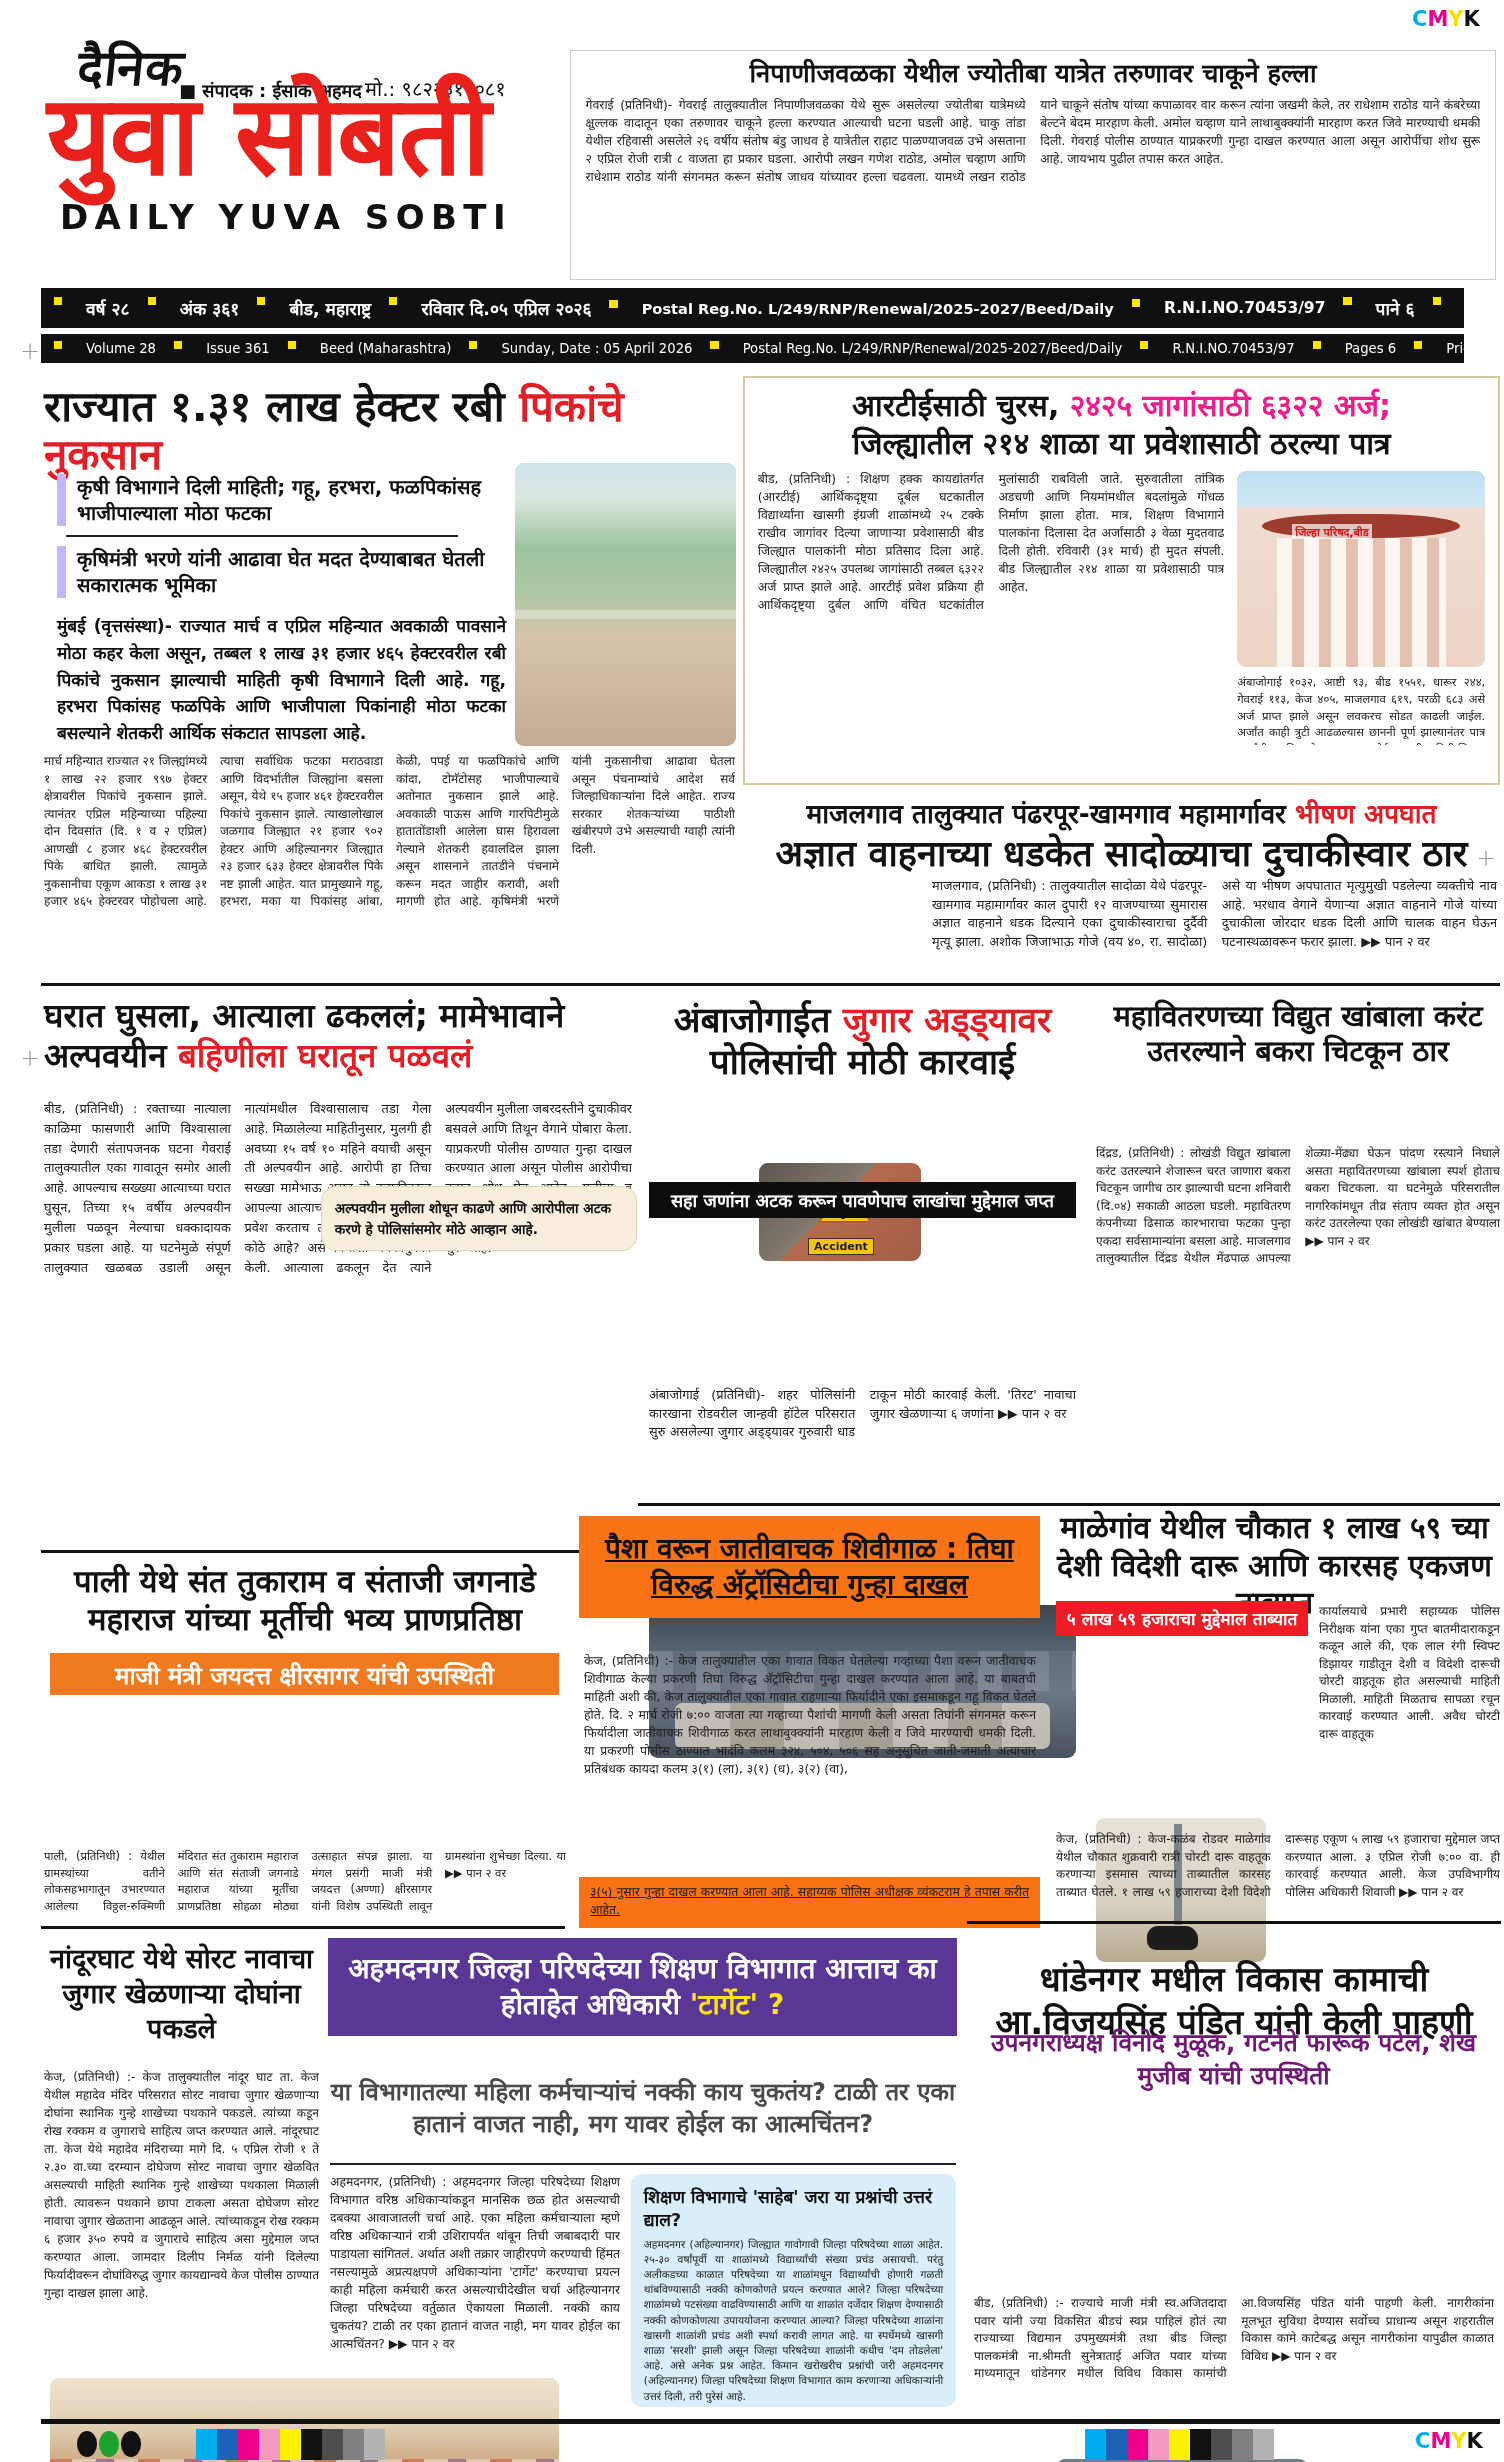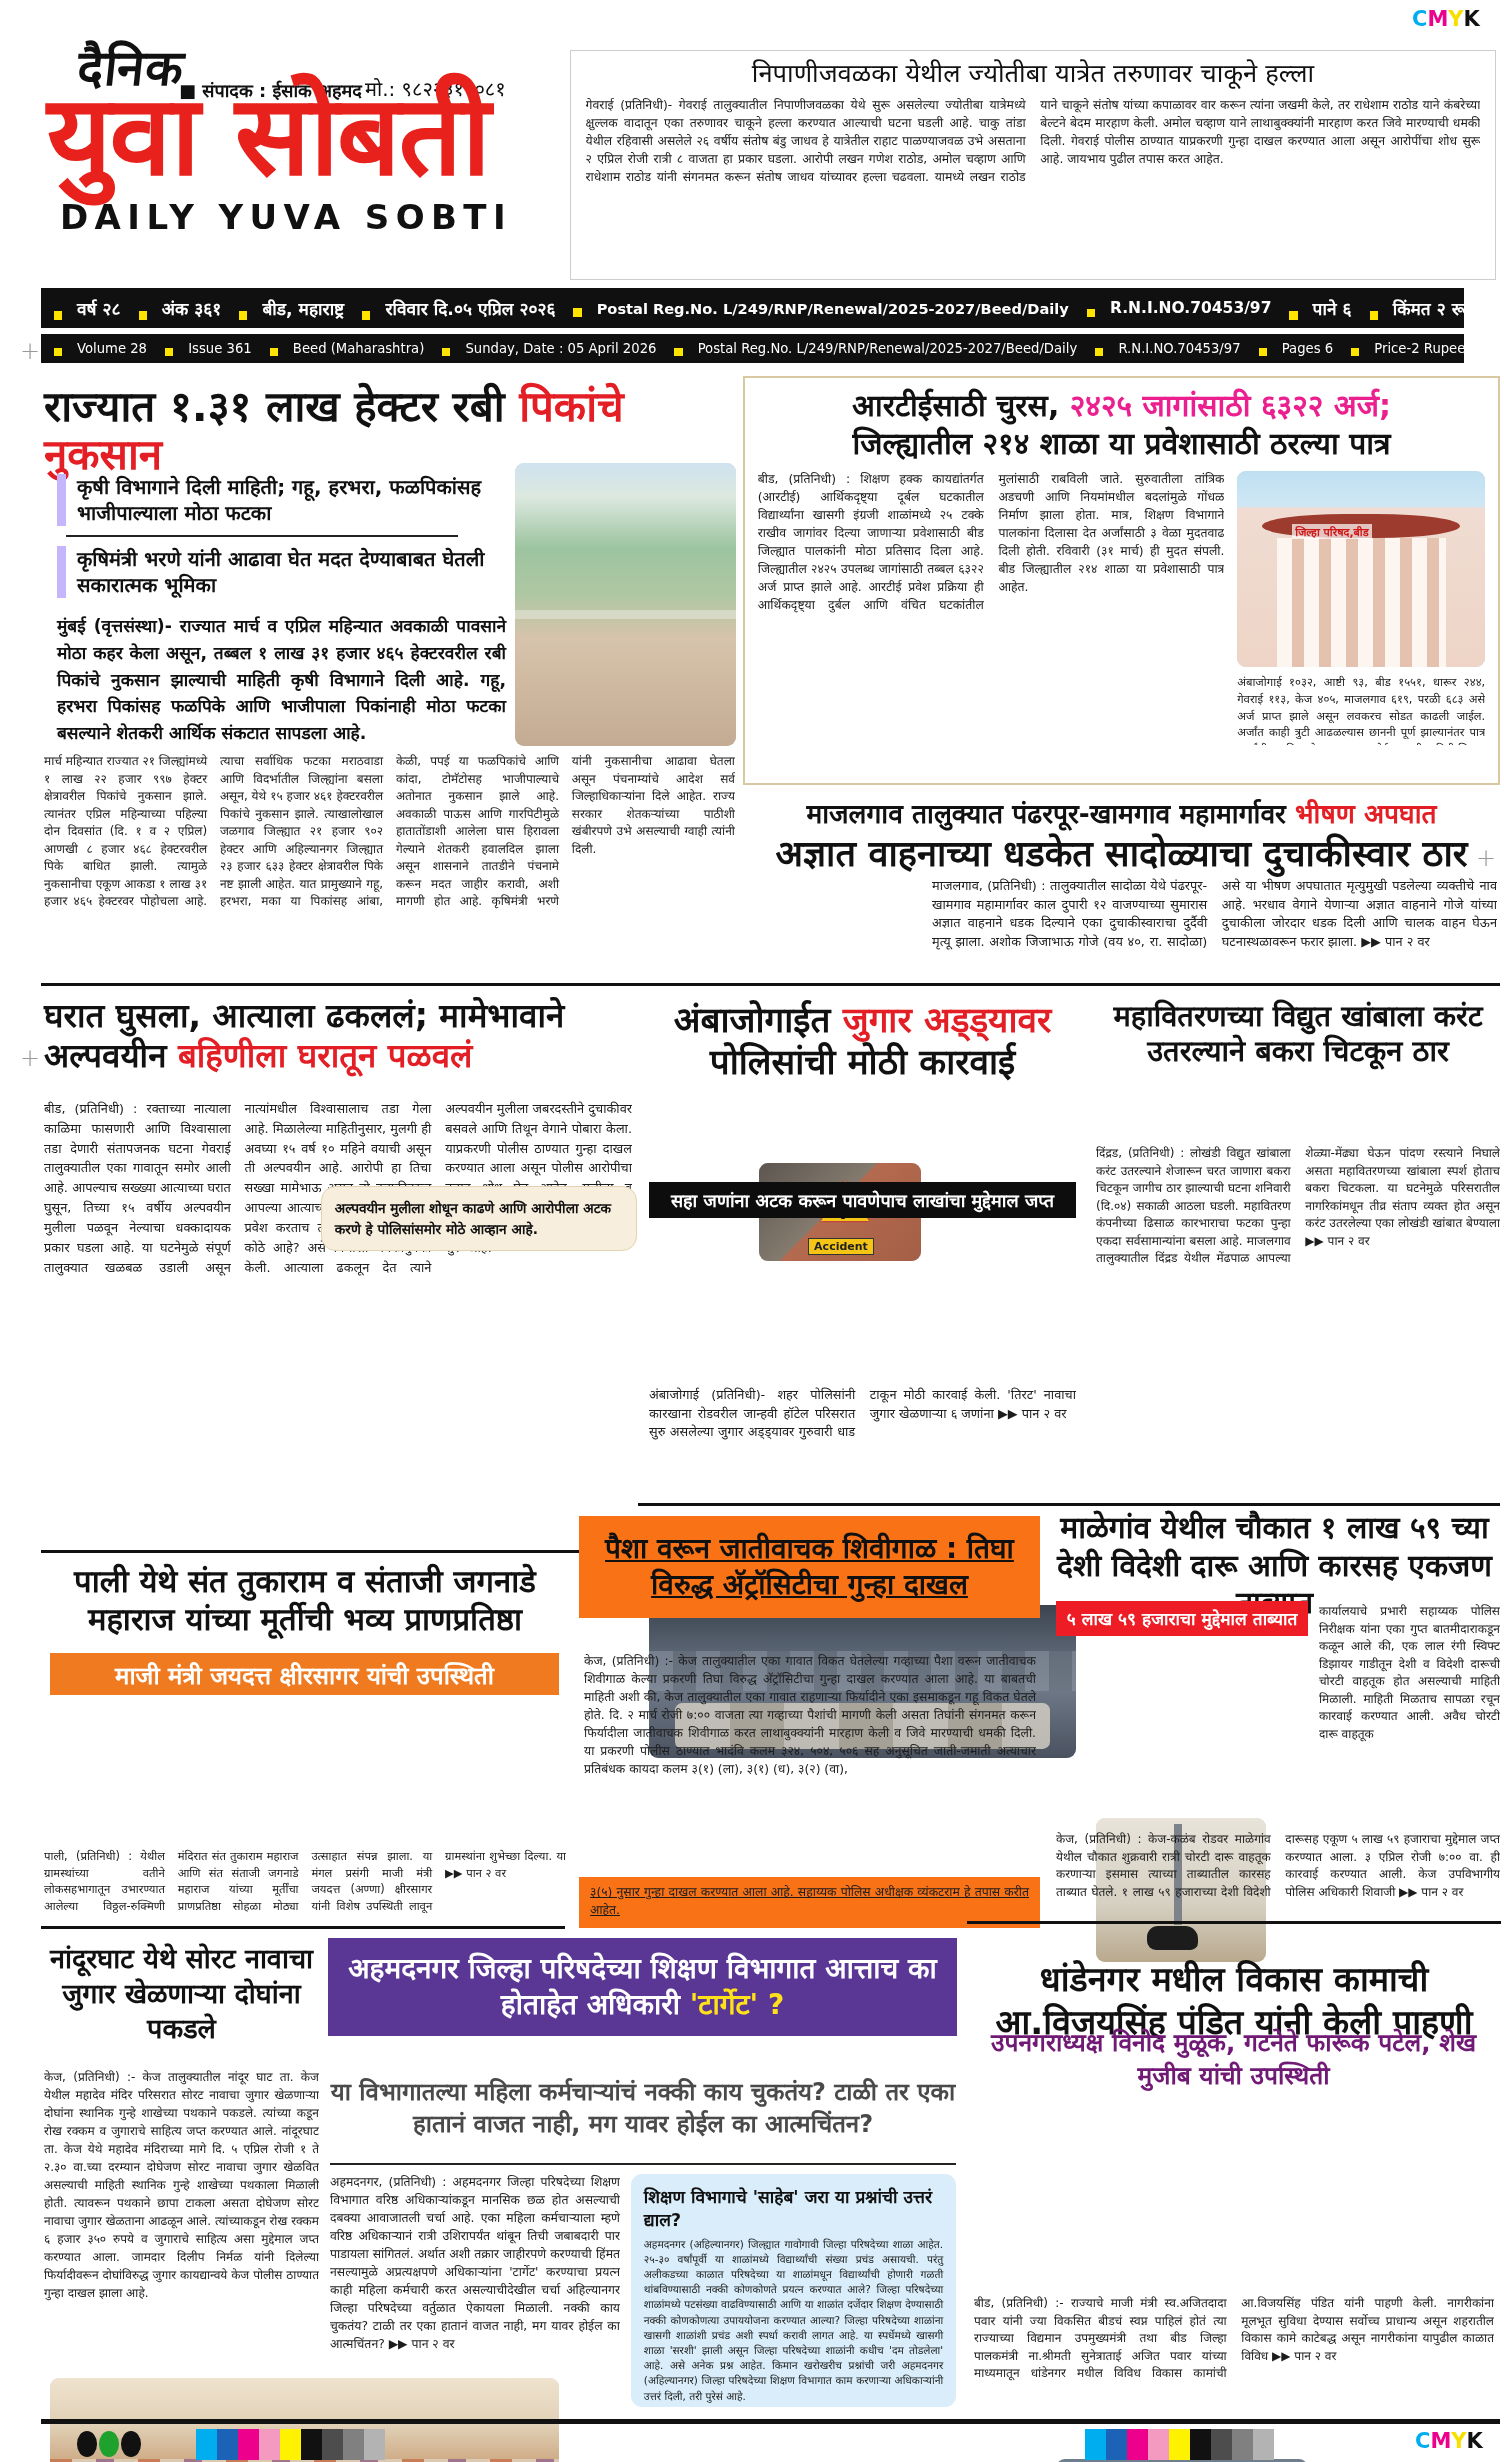--- a/index.html
+++ b/index.html
@@ -12,29 +12,29 @@
   .red{color:#e31e24;}
   .pink{color:#ec1f8f;}
   .rule{background:#111;}
   
   .dainik{font-size:49px;font-weight:900;transform:skewX(-6deg);letter-spacing:0.9px;}
   .mast-title{font-size:111px;font-weight:900;color:#e8211c;line-height:1;letter-spacing:-1.8px;}
   .mast-sub{font-size:34px;font-weight:900;letter-spacing:6.4px;color:#111;}
   .cmyk span{font-size:21px;font-weight:900;}
   
   .infobar{background:#101010;color:#fff;display:flex;align-items:center;gap:18px;padding:0 12.8px;box-sizing:border-box;}
-  .infobar .item{display:flex;align-items:flex-end;gap:15px;white-space:nowrap;}
+  .infobar .item{display:flex;align-items:flex-start;gap:24px;white-space:nowrap;}
   .infobar .sq{width:8.2px;height:8.2px;background:#ffe400;flex:0 0 auto;}
   .bar-m{font-size:17.3px;font-weight:bold;}
   .bar-e{font-size:13.2px;}
   
   .h-xl{font-size:42px;font-weight:900;line-height:1.15;}
   .h-lg{font-size:33px;font-weight:900;line-height:1.2;}
   .h-md{font-size:29px;font-weight:900;line-height:1.22;}
-  .h-sm{font-size:24.6px;font-weight:400;line-height:1.25;}
+  .h-sm{font-size:24.6px;font-weight:700;line-height:1.25;}
   .body-txt{font-size:12.3px;line-height:1.46;color:#1c1c1c;}
   .cols-2{column-count:2;column-gap:14.6px;}
   .cols-3{column-count:3;column-gap:13.7px;}
   .cols-4{column-count:4;column-gap:12.8px;}
   .kicker-bar{color:#fff;font-weight:900;display:flex;align-items:center;justify-content:center;}
   .photo{background:#d8d8d8;position:relative;overflow:hidden;border-radius:9px;}
   .crop{color:#9a9a9a;font-size:24px;font-weight:200;}
   .subhead-bullet{border-left:9px solid #c4b5fd;padding-left:11px;font-size:20px;font-weight:800;line-height:1.3;}
   .thin-rule{height:1.8px;background:#222;}
   .note-box{background:#f7eedd;border:0.9px solid #e2d2af;border-radius:14.6px;padding:11px 12.8px;

